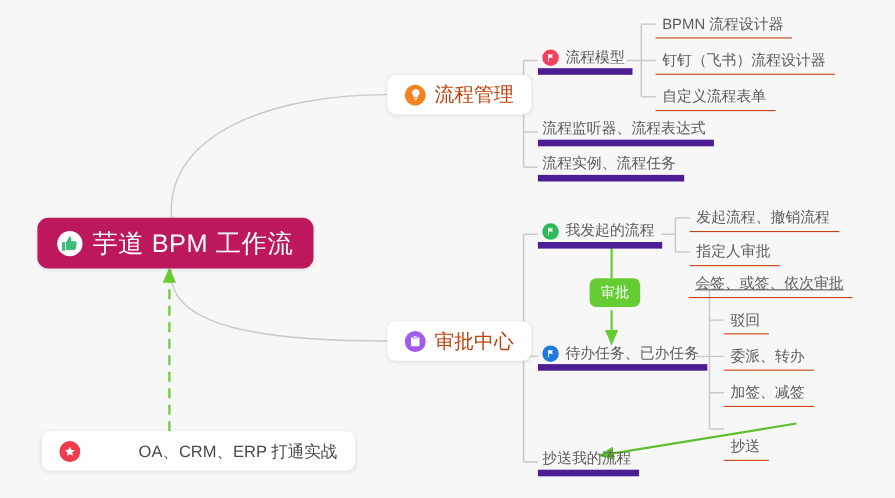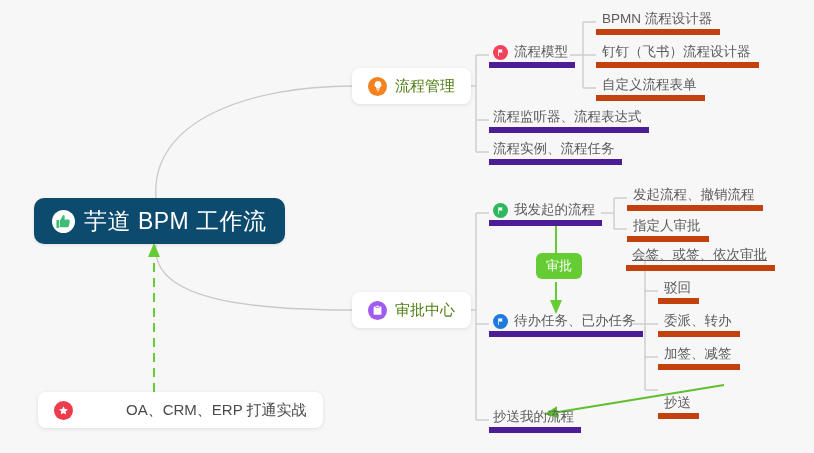--- a/index.html
+++ b/index.html
@@ -30,38 +30,38 @@
   .node {
     position: absolute;
     box-sizing: border-box;
     display: flex;
     align-items: center;
     white-space: nowrap;
   }
 
   
   .root {
-    background: #0c4a6e;
+    background: #be185d;
     border-radius: 10px;
     padding: 0 18px;
     height: 46px;
     color: #ffffff;
     font-size: 23px;
     box-shadow: 0 1px 3px rgba(0,0,0,0.10);
   }
   .root .label { letter-spacing: 0.5px; }
 
   
   .branch {
     background: #ffffff;
     border-radius: 8px;
     padding: 0 16px;
     height: 36px;
-    color: #4d7c0f;
-    font-size: 15px;
+    color: #c2410c;
+    font-size: 18px;
     box-shadow: 0 1px 4px rgba(0,0,0,0.10);
   }
 
   
   .card {
     background: #ffffff;
     border-radius: 8px;
     padding: 0 16px;
     height: 36px;
     color: #4a4a4a;
@@ -78,21 +78,21 @@
     border-bottom: 6px solid #4c1d95;
     background: transparent;
   }
 
   
   .leaf {
     color: #5b5b5b;
     font-size: 13.5px;
     height: 26px;
     padding: 0 8px 0 6px;
-    border-bottom: 6px solid #c2410c;
+    border-bottom: 1px solid #c2410c;
     background: transparent;
   }
 
   
   .tag {
     background: #66cc33;
     color: #ffffff;
     border-radius: 6px;
     font-size: 13px;
     height: 26px;

